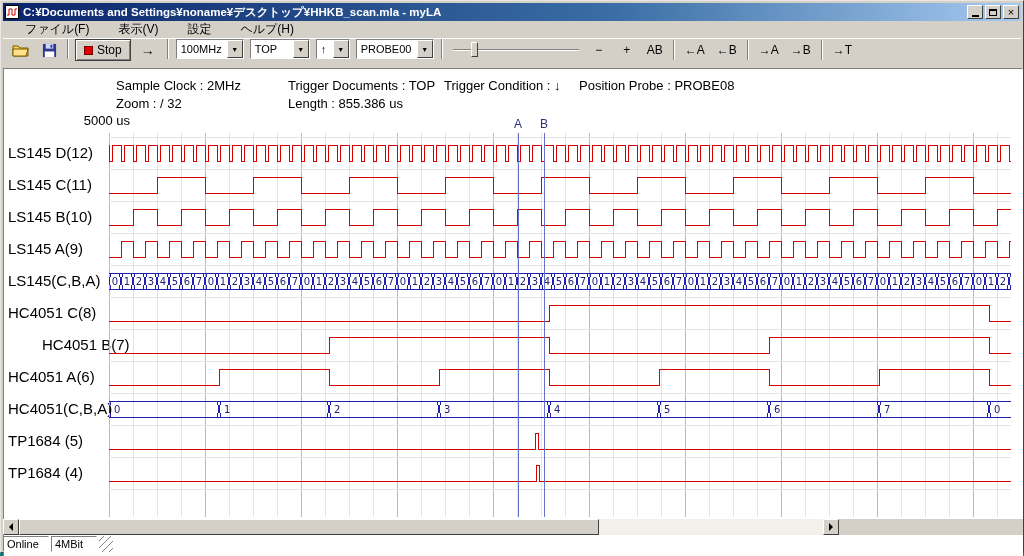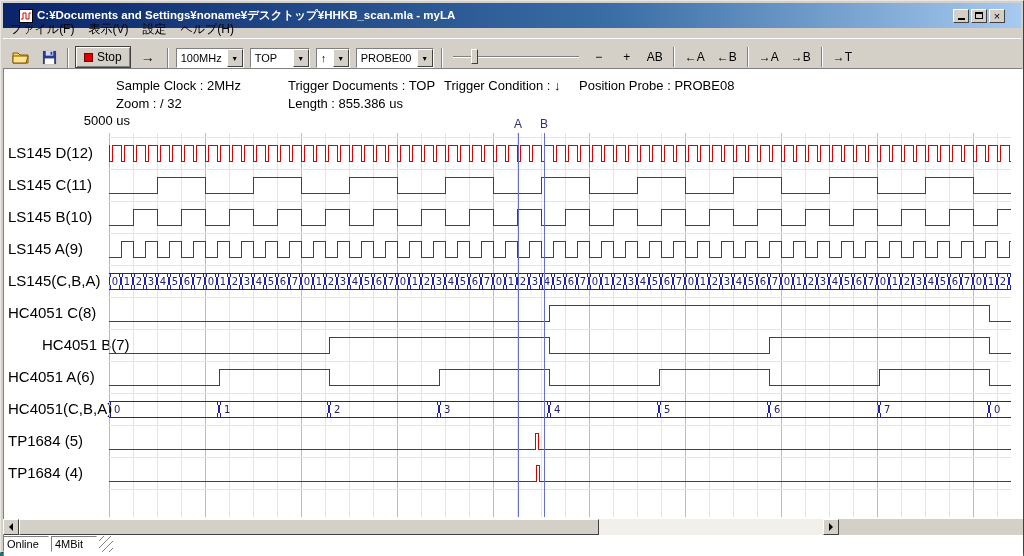--- a/index.html
+++ b/index.html
@@ -1,35 +1,35 @@
 <!DOCTYPE html>
 <html><head>
 <meta charset="utf-8">
 <style>
   *{box-sizing:border-box;}
   html,body{margin:0;padding:0;}
   body{background:#007f7f;font-family:"Liberation Sans","DejaVu Sans",sans-serif;width:1024px;height:556px;position:relative;overflow:hidden;}
   #window{position:absolute;left:0;top:0;width:1024px;height:553px;background:#d4d0c8;
     border-top:1px solid #e9e7e3;border-left:1px solid #e9e7e3;border-right:1px solid #404040;border-bottom:1px solid #404040;}
   
-  #titlebar{position:absolute;left:2px;top:2px;right:2px;height:25px;
+  #titlebar{position:absolute;left:2px;top:2px;right:2px;height:18px;
     background:linear-gradient(90deg,#0a246a 0%,#3a6ea5 60%,#a6caf0 100%);
-    display:flex;align-items:center;padding:0 16px;color:#fff;}
+    display:flex;align-items:center;padding:0 2px;color:#fff;}
   #title-text{font-size:11.5px;font-weight:bold;margin-left:4px;flex:1;white-space:nowrap;overflow:hidden;}
   .caps{display:flex;gap:2px;align-items:center;}
   .cap{width:16px;height:14px;background:#d4d0c8;border:1px solid;border-color:#fff #404040 #404040 #fff;
     display:flex;align-items:center;justify-content:center;color:#000;font-size:11px;line-height:10px;cursor:default;}
   .min-glyph{display:block;width:7px;height:2px;background:#000;margin-top:7px;}
   .max-glyph{display:block;width:8px;height:7px;border:1px solid #000;border-top:2px solid #000;}
   
   #menubar{position:absolute;left:2px;top:20px;right:2px;height:17px;display:flex;align-items:center;font-size:12px;}
-  .menu-item{padding:1px 7px;}
+  .menu-item{padding:1px 7px;margin-left:15px;}
   
   #toolbar{position:absolute;left:2px;top:37px;right:2px;height:30px;border-top:1px solid #fff;
-    display:flex;align-items:flex-end;padding-left:4px;}
+    display:flex;align-items:flex-start;padding-left:4px;}
   .tbtn{background:transparent;border:1px solid transparent;height:22px;display:flex;align-items:center;justify-content:center;
     padding:0 4px;font-family:inherit;font-size:12px;color:#000;margin:0 1px;}
   .tbtn.icon{width:26px;}
   .tbtn.nav{min-width:26px;font-size:12px;}
   .tsep{width:2px;height:20px;border-left:1px solid #808080;border-right:1px solid #fff;margin:0 4px;display:inline-block;}
   #stop-btn{height:22px;display:flex;align-items:center;gap:4px;padding:0 8px;margin:0 2px;
     background:#d4d0c8;border:1px solid #404040;box-shadow:inset 1px 1px 0 #fff, inset -1px -1px 0 #808080;
     font-family:inherit;font-size:12px;}
   .stop-square{width:9px;height:9px;background:#e00000;border:1px solid #700;}
   #run-btn{font-size:14px;font-weight:bold;width:28px;}

